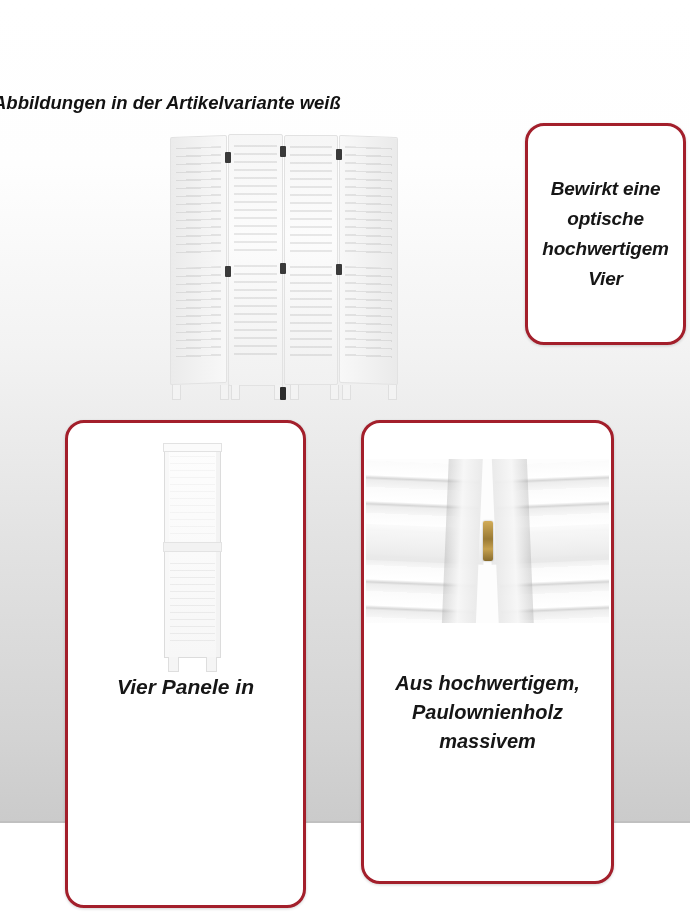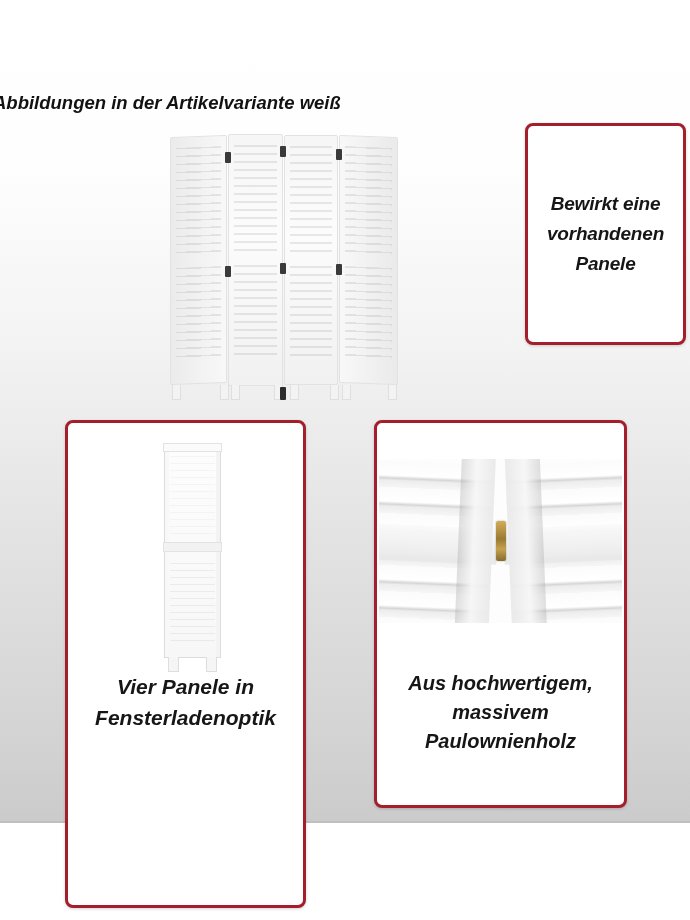--- a/index.html
+++ b/index.html
@@ -13,27 +13,27 @@
     background:linear-gradient(to bottom,#ffffff 0%,#fefefe 20%,#f3f3f3 42%,#e3e3e3 65%,#d3d3d3 90%,#cbcbcb 100%);
     border-bottom:2px solid #c0c0c0;
   }
   .heading {
     position:absolute; left:-7px; top:92px; white-space:nowrap;
     font-size:18.5px; font-weight:bold; font-style:italic; color:#121212;
   }
   
   .infobox {
     position:absolute; box-sizing:border-box; background:#ffffff;
-    border:3px solid var(--accent-border,#a31f2b); border-radius:8px;
+    border:3px solid var(--accent-border,#a31f2b); border-radius:19px;
     box-shadow:0 1px 3px rgba(0,0,0,0.18);
   }
   .box-tr { left:525px; top:123px; width:161px; height:222px;
             display:flex; align-items:center; justify-content:center; }
   .box-bl { left:65px;  top:420px; width:241px; height:488px; }
-  .box-br { left:374px; top:420px; width:253px; height:388px; overflow:hidden; }
+  .box-br { left:361px; top:420px; width:253px; height:464px; overflow:hidden; }
   .callout { text-align:center; font-weight:bold; font-style:italic; color:#161616; }
   .box-tr .callout { font-size:19px; line-height:30px; letter-spacing:-0.2px; }
   .box-bl .callout { position:absolute; left:6px; right:6px; top:248px; font-size:21px; line-height:31px; }
   .box-br .callout { position:absolute; left:6px; right:6px; top:246px; font-size:20px; line-height:29px; }
   
   .divider { position:absolute; left:170px; top:130px; width:228px; height:272px; }
   .panel {
     position:absolute; top:6px; height:248px; box-sizing:border-box;
     background:linear-gradient(to bottom,#f6f6f6,#fcfcfc 40%,#f1f1f1);
     border:1px solid #e2e2e2; border-radius:2px;
@@ -143,55 +143,55 @@
       <div class="foot f4"></div>
       <div class="foot f5"></div>
       <div class="foot f6"></div>
       <div class="foot f7"></div>
       <div class="foot f8"></div>
     </div>
 
     <div class="infobox box-tr">
       <div class="callout">
         <div>Bewirkt eine</div>
-        <div>vorhandenen</div>
-        <div>Panele</div>
+        <div>optische</div>
+        <div>hochwertigem</div>
+        <div>Vier</div>
       </div>
     </div>
 
     <div class="infobox box-bl">
       <div class="sp">
         <div class="sp-cap"></div>
         <div class="sp-slats sp-su"></div>
         <div class="sp-mid"></div>
         <div class="sp-slats sp-sl"></div>
         <div class="spfoot spf-l"></div>
         <div class="spfoot spf-r"></div>
       </div>
       <div class="callout">
         <div>Vier Panele in</div>
-        <div>Fensterladenoptik</div>
       </div>
     </div>
 
     <div class="infobox box-br">
       <div class="closeup">
         <div class="shutter sh-left">
           <div class="slats"></div>
           <div class="rail"></div>
           <div class="stile"></div>
         </div>
         <div class="shutter sh-right">
           <div class="slats"></div>
           <div class="rail"></div>
           <div class="stile"></div>
         </div>
         <div class="hinge"></div>
       </div>
       <div class="callout">
         <div>Aus hochwertigem,</div>
+        <div>Paulownienholz</div>
         <div>massivem</div>
-        <div>Paulownienholz</div>
       </div>
     </div>
 
   </div>
 </div>
 
 </body></html>

